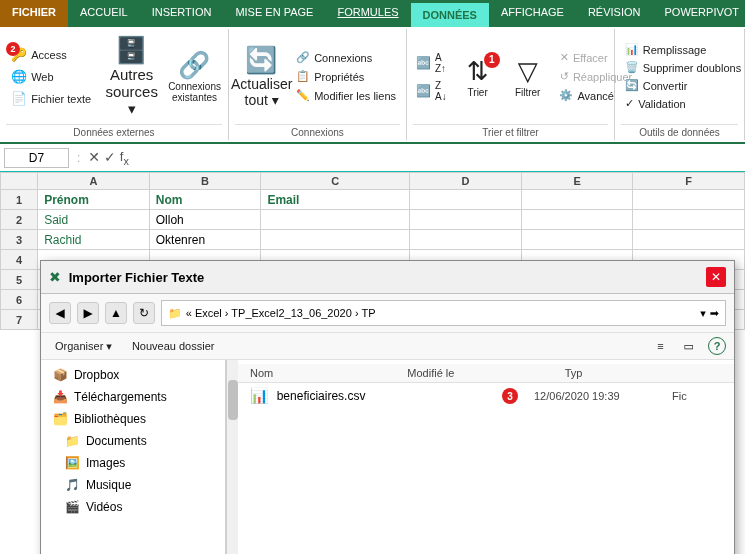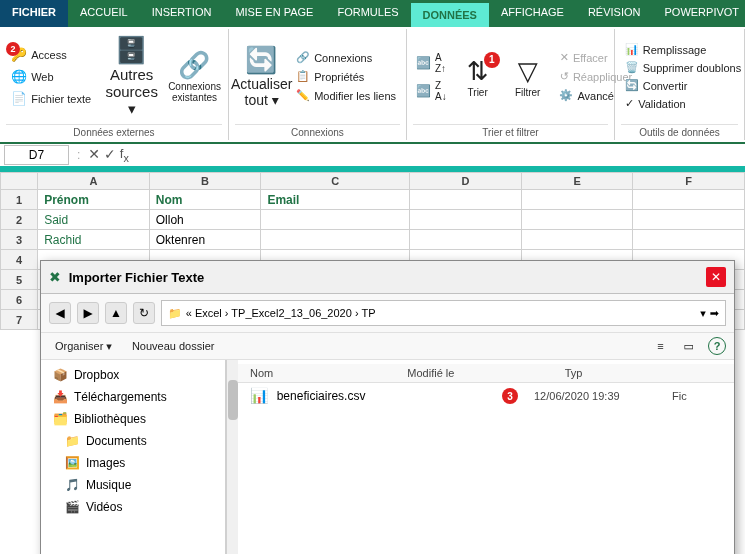--- a/index.html
+++ b/index.html
@@ -81,21 +81,21 @@
       color: #222;
       text-align: center;
       min-width: 44px;
     }
     .ribbon-large-btn .large-icon { font-size: 26px; }
 
     
     .formula-bar {
       display: flex;
       align-items: center;
-      border-bottom: 6px solid #14b8a6;
+      border-bottom: 1px solid #14b8a6;
       background: #fff;
       height: 28px;
       padding: 0 4px;
       gap: 4px;
     }
     .name-box {
       width: 65px;
       border: 1px solid #c0c0c0;
       padding: 2px 4px;
       font-size: 12px;
@@ -292,33 +292,33 @@
       color: #fff;
       border-radius: 50%;
       font-size: 10px;
       font-weight: bold;
     }
   </style>
 </head>
 <body>
 
 <div class="ribbon-tabs">
-  <div class="ribbon-tab active" style="background:#0c4a6e;color:#fff;font-weight:bold;">
+  <div class="ribbon-tab active" style="background:#a16207;color:#fff;font-weight:bold;">
     <span>FICHIER</span>
   </div>
   <div class="ribbon-tab" style="color:#fff;">
     <span>ACCUEIL</span>
   </div>
   <div class="ribbon-tab" style="color:#fff;">
     <span>INSERTION</span>
   </div>
   <div class="ribbon-tab" style="color:#fff;">
     <span>MISE EN PAGE</span>
   </div>
-  <div class="ribbon-tab" style="color:#fff;">
+  <div class="ribbon-tab" style="color:#fff;text-decoration:underline;">
     <span>FORMULES</span>
   </div>
   <div class="ribbon-tab" style="background:#5eead4;color:#217346;font-weight:bold;border-top:3px solid #217346;">
     <span>DONNÉES</span>
   </div>
   <div class="ribbon-tab" style="color:#fff;">
     <span>AFFICHAGE</span>
   </div>
   <div class="ribbon-tab" style="color:#fff;">
     <span>RÉVISION</span>

